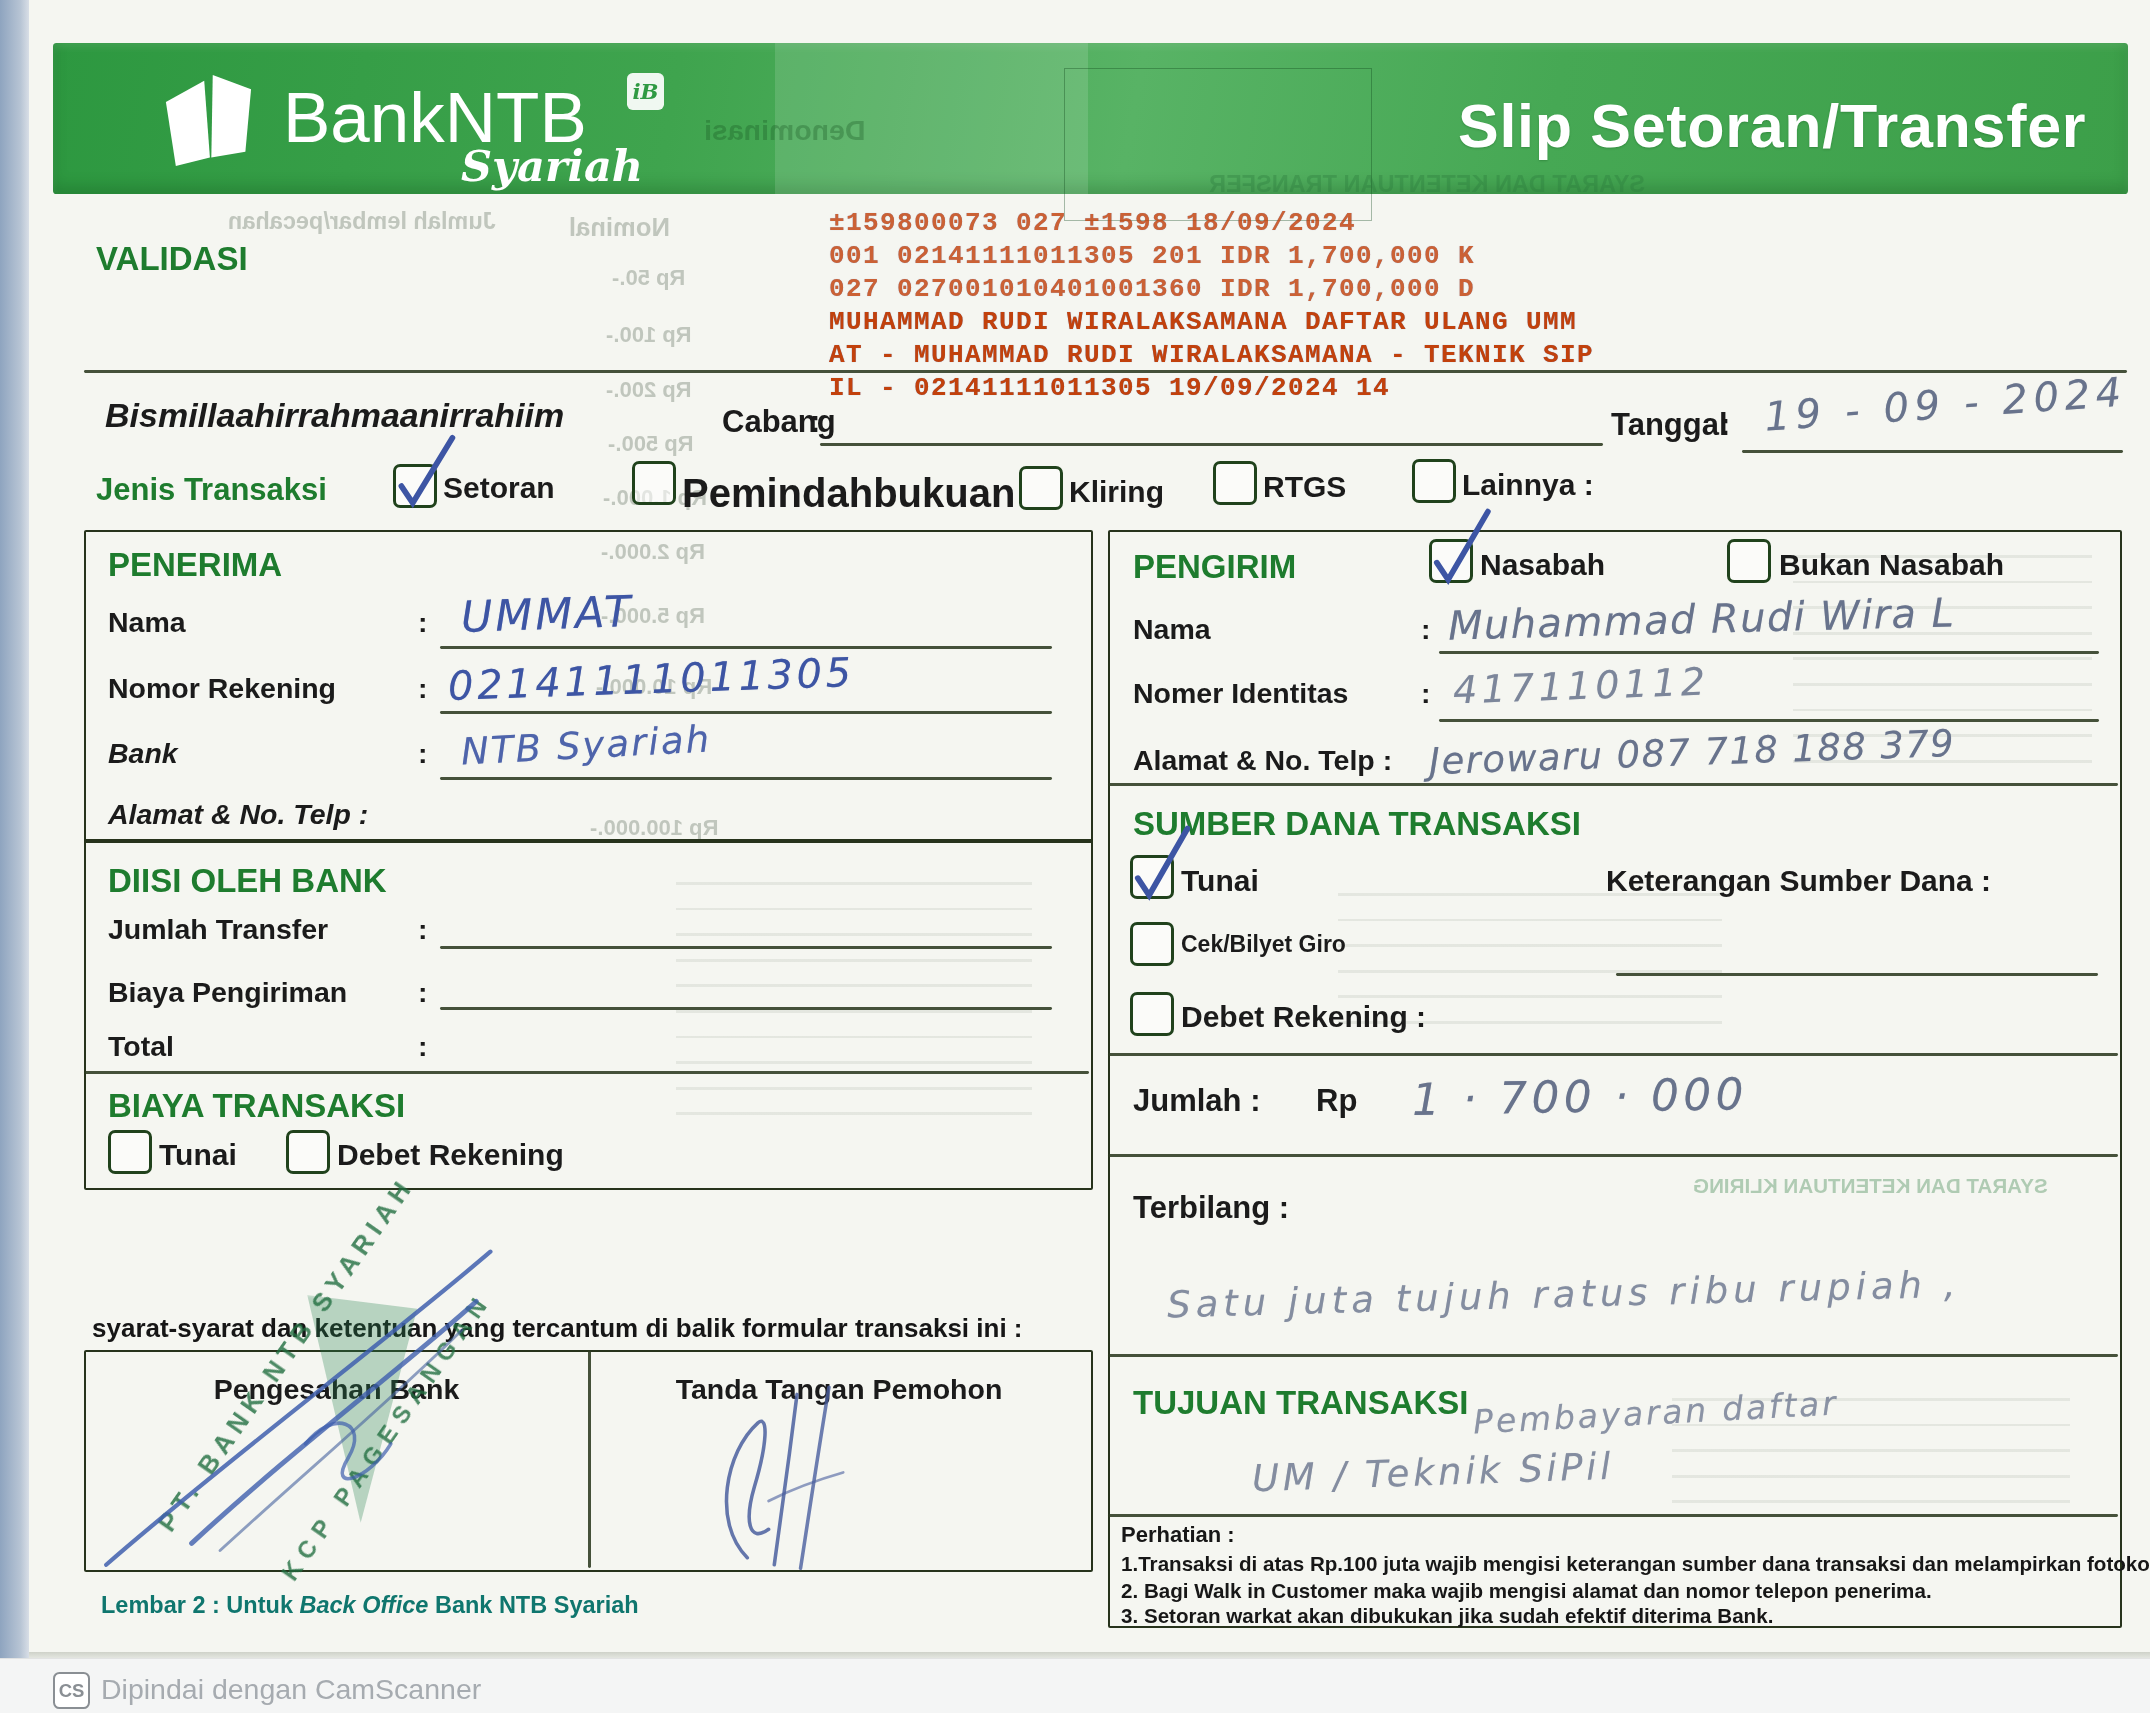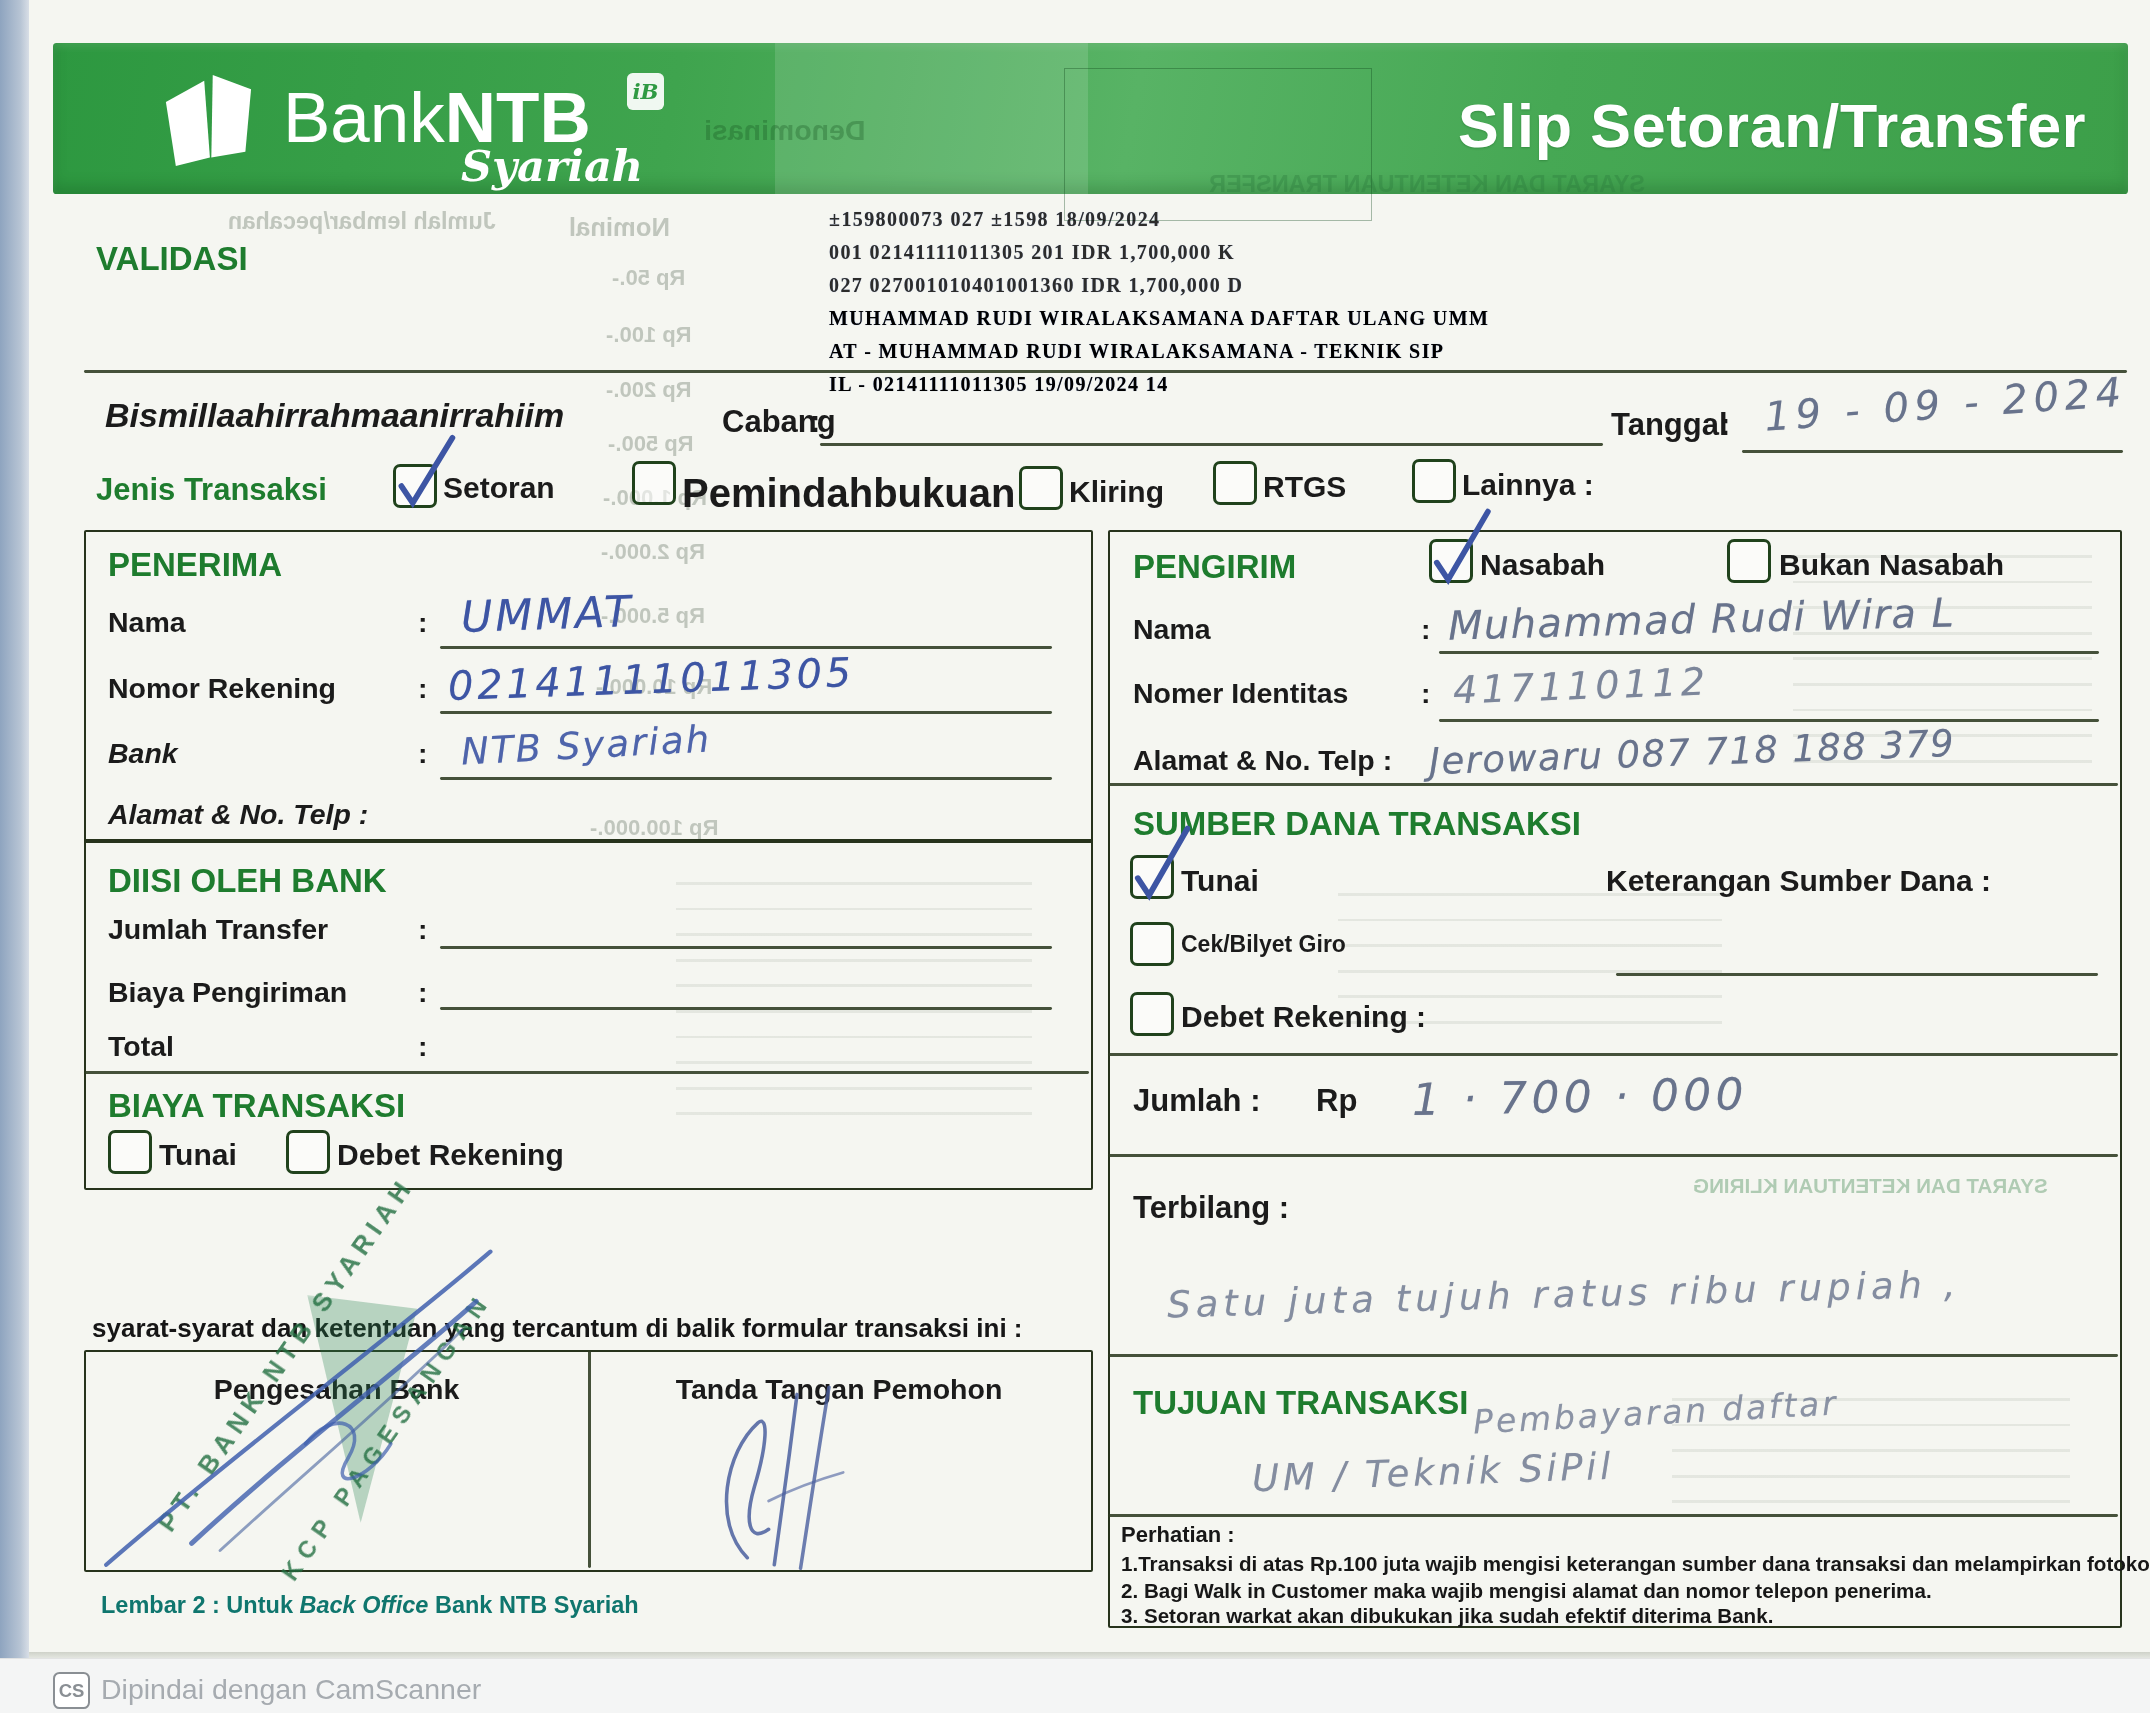--- a/index.html
+++ b/index.html
@@ -17,22 +17,22 @@
         box-shadow:inset 0 -8.5px 14.2px rgba(8,66,18,.22), inset 0 4.3px 7.1px rgba(255,255,255,.10);}
   .band-light{left:775px;top:43px;width:313px;height:151px;background:rgba(255,255,255,.13);}
   .ghost-box{left:1064px;top:68px;width:306px;height:151px;border:1.4px solid rgba(15,70,25,.35);}
   .logo-text{color:#fff;white-space:nowrap;}
   .slip-title{color:#fff;font-weight:700;font-size:61px;letter-spacing:0.7px;white-space:nowrap;
               text-shadow:0 1.4px 2.1px rgba(0,60,10,.25);}
   
   .lbl{font-weight:700;font-size:28.5px;color:#1b1b1b;white-space:nowrap;}
   .ital{font-style:italic;}
   .green{color:#1e7c2e;font-weight:700;white-space:nowrap;}
-  .mono{font-family:Liberation Serif, serif;font-weight:700;color:#000000;
-        letter-spacing:1.4px;white-space:nowrap;font-size:20px;text-shadow:0 0 0.7px rgba(50,80,160,.65);}
+  .mono{font-family:Liberation Mono, monospace;font-weight:700;color:#c2410c;
+        letter-spacing:1.4px;white-space:nowrap;font-size:26px;text-shadow:0 0 0.7px rgba(50,80,160,.65);}
   .mono.fade{opacity:.82;}
   .hand{font-family:"DejaVu Sans",sans-serif;font-style:italic;white-space:nowrap;}
   .hand.blue{color:#3d55a4;text-shadow:0 0 0.7px rgba(61,85,164,.5);}
   .hand.gray{color:#68738c;text-shadow:0 0 0.7px rgba(104,115,140,.45);}
   .ln{background:#2c3a20;height:2.8px;opacity:.88;border-radius:1.4px;}
   .box{border:2.8px solid #27331c;border-radius:2.1px;}
   .cb{width:38px;height:38px;border:3.6px solid #20421c;border-radius:7.1px;background:rgba(255,255,255,.55);}
   .note{font-weight:700;font-size:20.6px;color:#171717;white-space:nowrap;}
   .ghostm{transform:scaleX(-1);transform-origin:center;color:rgba(128,139,126,.45);font-weight:700;
           white-space:nowrap;filter:blur(0.4px);}
@@ -55,21 +55,21 @@
   <div class="abs band"></div>
   <div class="abs band-light"></div>
   <div class="abs ghost-box"></div>
   <span class="abs ghostm" style="left:704px;top:114px;font-size:28.5px;color:rgba(20,80,30,.30);">Denominasi</span>
 
   <svg class="abs" style="left:160px;top:68px;" width="114" height="110" viewBox="0 0 160 155">
     <polygon points="8,48 62,18 70,126 22,138" fill="#ffffff"></polygon>
     <polygon points="74,10 128,30 120,118 72,126" fill="#ffffff"></polygon>
   </svg>
   <div class="abs logo-text" style="left:283px;top:77px;font-size:71px;">
-    <span style="font-weight:500;">Bank</span><span style="font-weight:700;">NTB</span>
+    <span style="font-weight:500;">Bank</span><span style="font-weight:400;">NTB</span>
   </div>
   <span class="abs logo-text" style="left:461px;top:141px;font-family:'DejaVu Serif',serif;font-style:italic;font-weight:700;font-size:43px;">Syariah</span>
   <span class="abs" style="left:627px;top:73px;width:37px;height:37px;background:rgba(255,255,255,.92);border-radius:5.7px;
         text-align:center;line-height:37px;font-family:'DejaVu Serif',serif;font-style:italic;font-weight:700;font-size:21.3px;color:#2f9a43;">iB</span>
   <span class="abs slip-title" style="left:1458px;top:91px;width:612px;text-align:center;">Slip Setoran/Transfer</span>
 
   <span class="abs green" style="left:96px;top:240px;font-size:33px;">VALIDASI</span>
 
   <div class="abs" style="left:829px;top:208px;">
     <div class="mono fade" style="height:33px;">±159800073  027  ±1598  18/09/2024</div>

